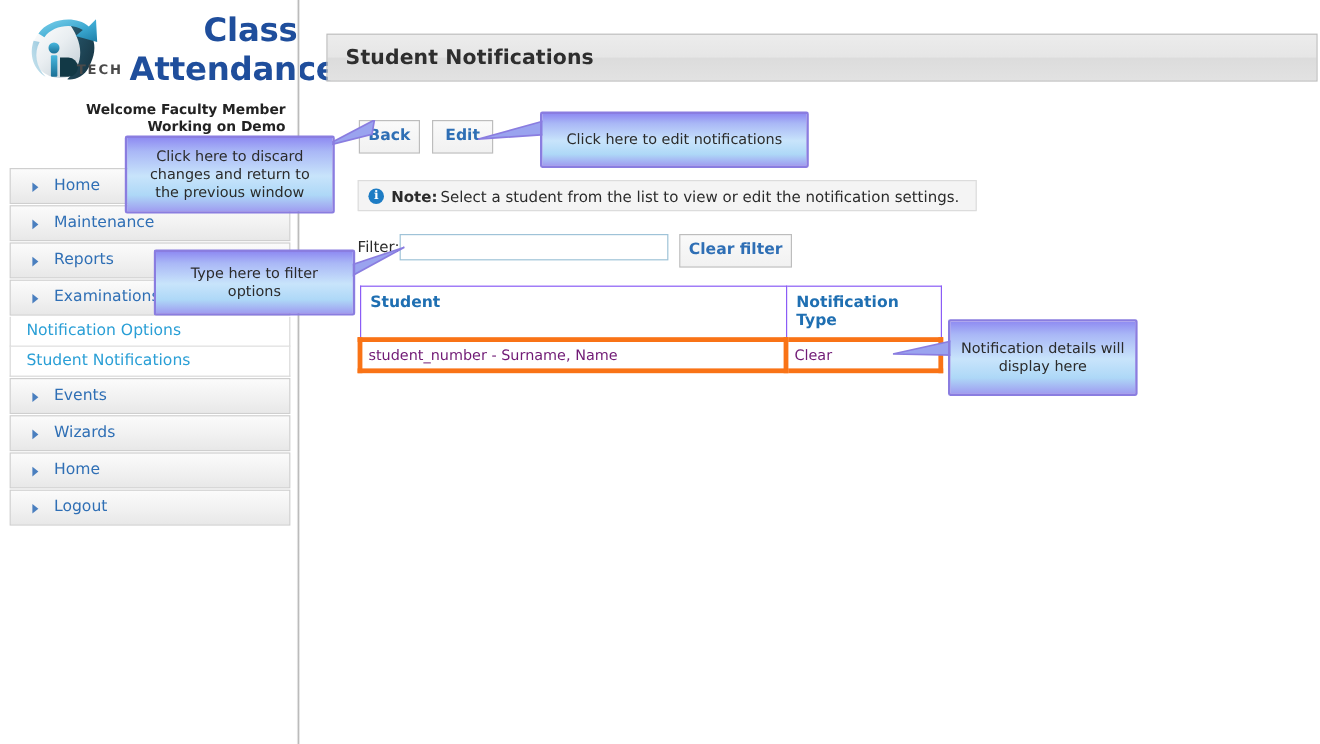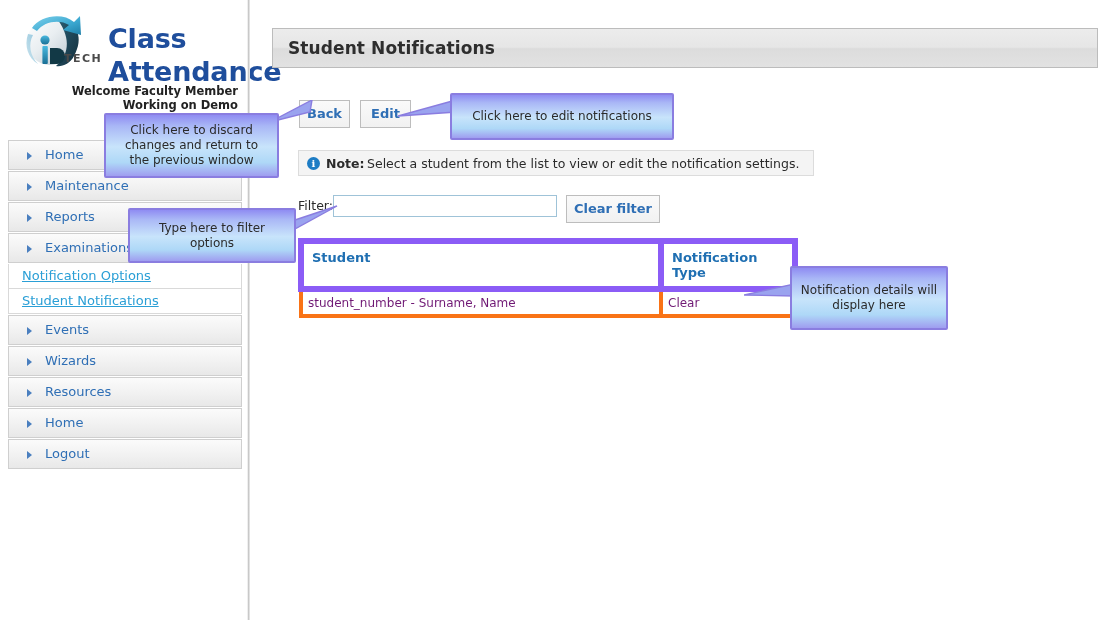--- a/index.html
+++ b/index.html
@@ -37,27 +37,28 @@
     width: 247px;
     height: 80px;
   }
   #logo {
     position: absolute;
     left: 12px; top: 4px;
     width: 96px; height: 74px;
   }
   #brand-title {
     position: absolute;
-    left: 108px; top: 22px;
+    left: 108px; top: 9px;
     width: 140px;
     color: #1f4e9c;
     font-size: 27px;
     font-weight: bold;
     line-height: 33px;
     letter-spacing: -0.2px;
+    text-align: right;
   }
   #welcome {
     position: absolute;
     left: 40px; top: 84px;
     width: 198px;
     text-align: right;
     color: #222;
     font-size: 11.5px;
     font-weight: bold;
     line-height: 14px;
@@ -109,21 +110,20 @@
     box-sizing: border-box;
     border: 1px solid #d9d9d9;
     border-top: none;
     background: #ffffff;
     padding-left: 13px;
     line-height: 24px;
     margin-bottom: 0;
   }
   .sub-item a {
     color: #2a9fd6;
-    text-decoration: underline;
     font-size: 13px;
     cursor: pointer;
   }
   .spacer-after-sub { margin-bottom: 1px; }
 
   
   #main {
     position: absolute;
     left: 250px; top: 0;
     width: 850px; height: 620px;
@@ -219,21 +219,21 @@
 
   
   #data-table {
     position: absolute;
     left: 48px; top: 238px;
     width: 450px;
     border-collapse: collapse;
     table-layout: fixed;
   }
   #data-table th {
-    border: 6px solid #8b5cf6;
+    border: 1px solid #8b5cf6;
     background: #ffffff;
     color: #1f6fb2;
     font-size: 13px;
     font-weight: bold;
     text-align: left;
     padding: 6px 8px;
     vertical-align: top;
   }
   #data-table td {
     border: 4px solid #f97316;
@@ -356,24 +356,20 @@
     <div class="menu-item">
       <span class="tri"></span>
       <span>Events</span>
     </div>
     <div class="menu-item">
       <span class="tri"></span>
       <span>Wizards</span>
     </div>
     <div class="menu-item">
       <span class="tri"></span>
-      <span>Resources</span>
-    </div>
-    <div class="menu-item">
-      <span class="tri"></span>
       <span>Home</span>
     </div>
     <div class="menu-item">
       <span class="tri"></span>
       <span>Logout</span>
     </div>
   </div>
 </div>
 
 <div id="vdivider"></div>

